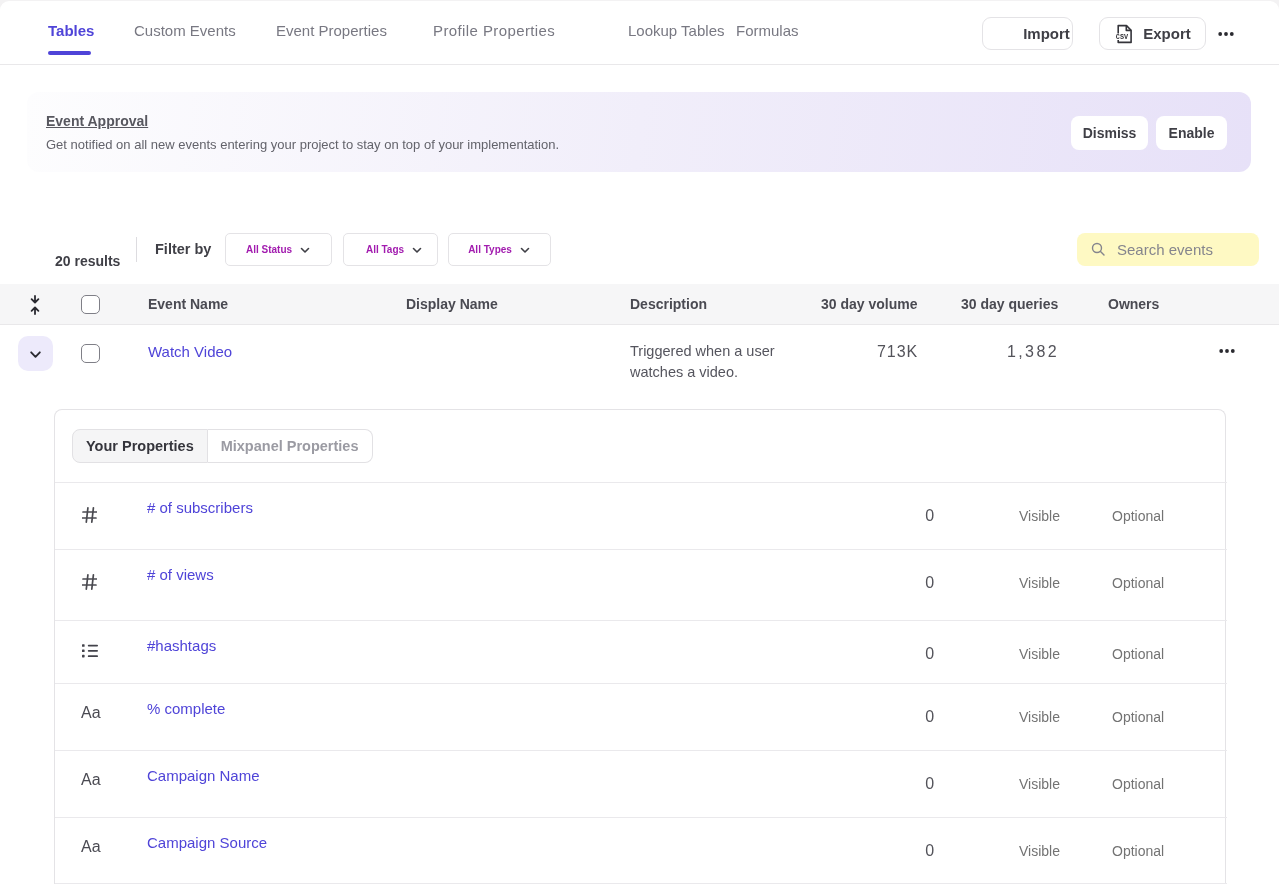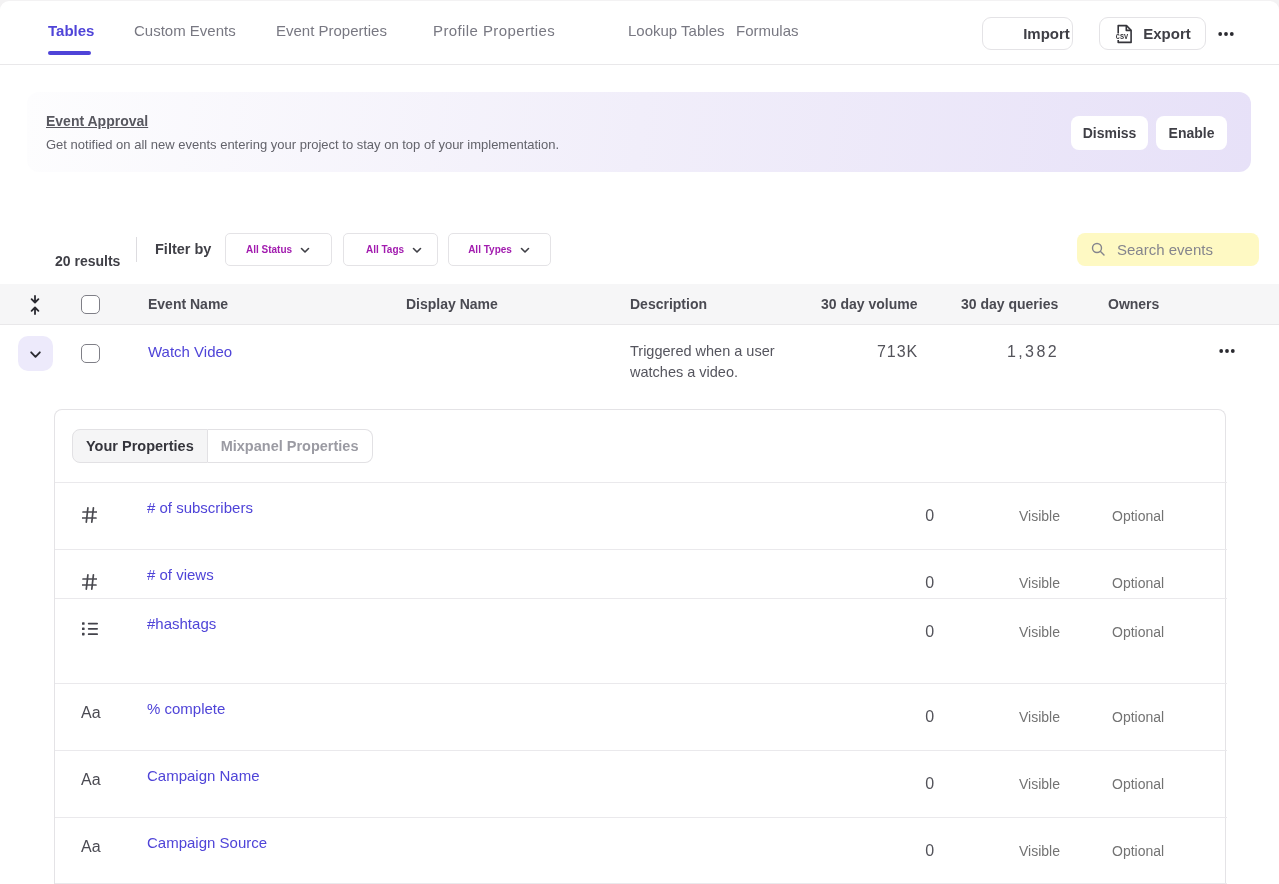--- a/index.html
+++ b/index.html
@@ -142,21 +142,21 @@
   <div class="prow" style="top:139px;">
     <div class="picon" style="left:27px; top:24px;"><svg width="15" height="16" viewBox="0 0 15 16">
           <path d="M1 5 H14.5 M0.5 11 H14" stroke="#4a4a50" stroke-width="1.7" stroke-linecap="round"></path>
           <path d="M5.9 0.9 L4.3 15.1 M11.4 0.9 L9.8 15.1" stroke="#4a4a50" stroke-width="1.7" stroke-linecap="round"></path>
         </svg></div>
     <span class="pname"># of views</span>
     <span class="pval mono" style="left:auto; right:292px; top:24px;">0</span>
     <span class="pval" style="left:964px;">Visible</span>
     <span class="pval" style="left:1057px;">Optional</span>
   </div>
-  <div class="prow" style="top:188px;text-align:right;">
+  <div class="prow" style="top:210px;text-align:right;">
     <div class="picon" style="left:27px; top:23px;"><svg width="16" height="14" viewBox="0 0 16 14">
           <rect x="0" y="0.2" width="2.6" height="2.6" rx="0.6" fill="#43434b"></rect>
           <rect x="5.8" y="0.7" width="10.2" height="1.7" rx="0.85" fill="#43434b"></rect>
           <rect x="0" y="5.5" width="2.6" height="2.6" rx="0.6" fill="#43434b"></rect>
           <rect x="5.8" y="6" width="10.2" height="1.7" rx="0.85" fill="#43434b"></rect>
           <rect x="0" y="10.8" width="2.6" height="2.6" rx="0.6" fill="#43434b"></rect>
           <rect x="5.8" y="11.3" width="10.2" height="1.7" rx="0.85" fill="#43434b"></rect>
         </svg></div>
     <span class="pname">#hashtags</span>
     <span class="pval mono" style="left:auto; right:292px; top:24px;">0</span>

